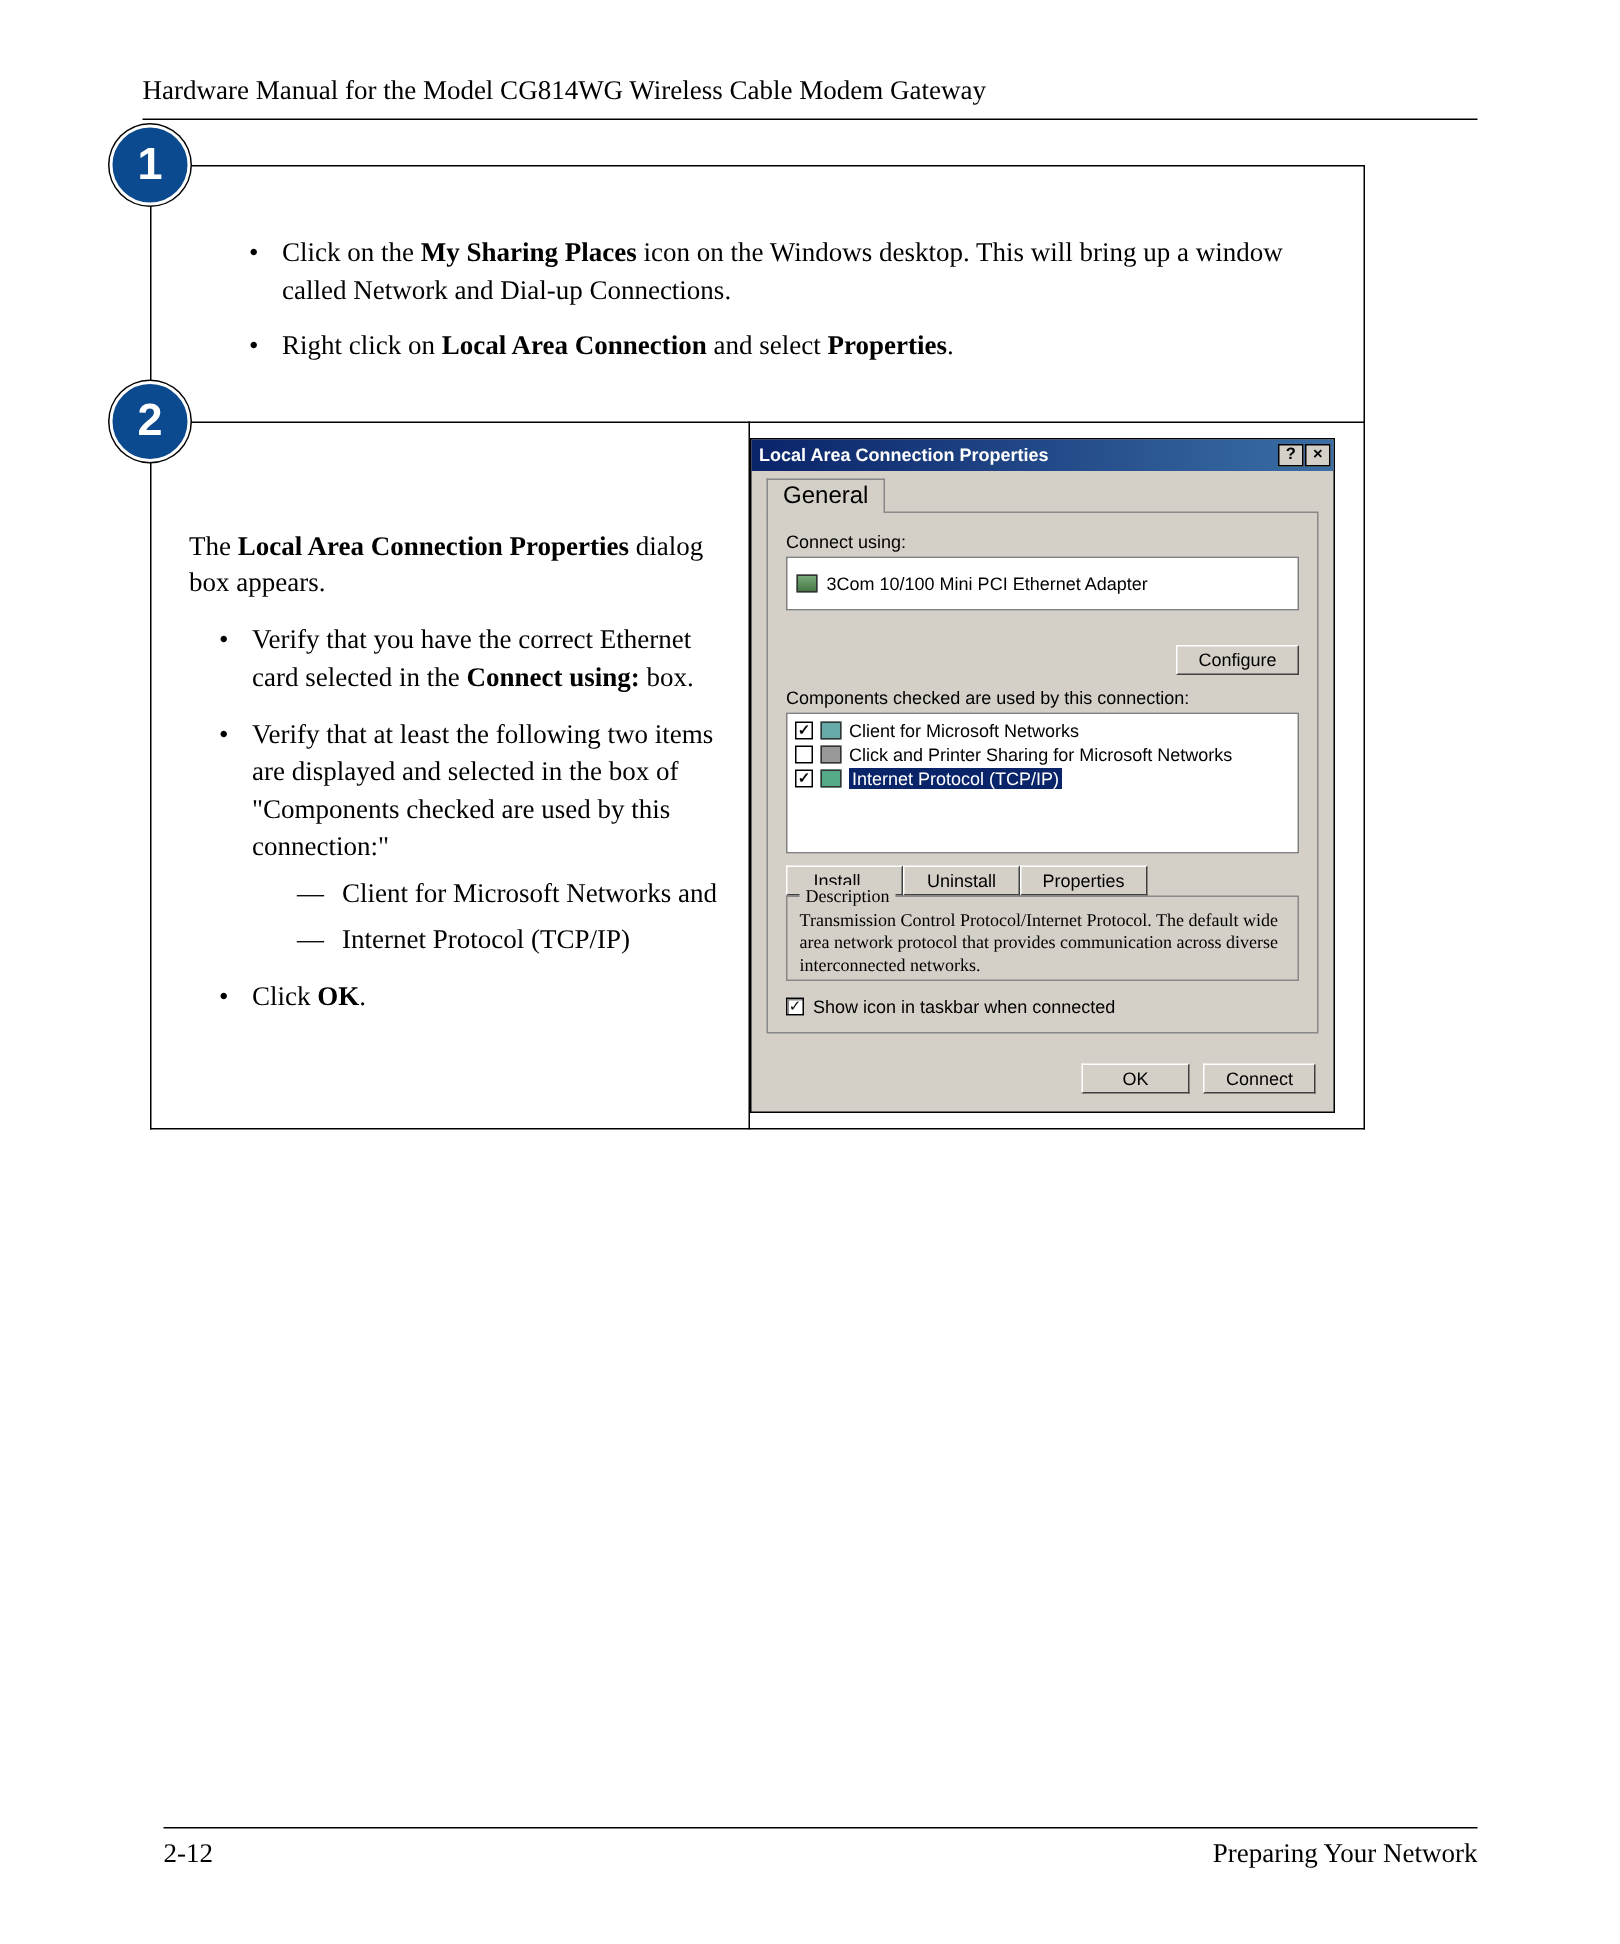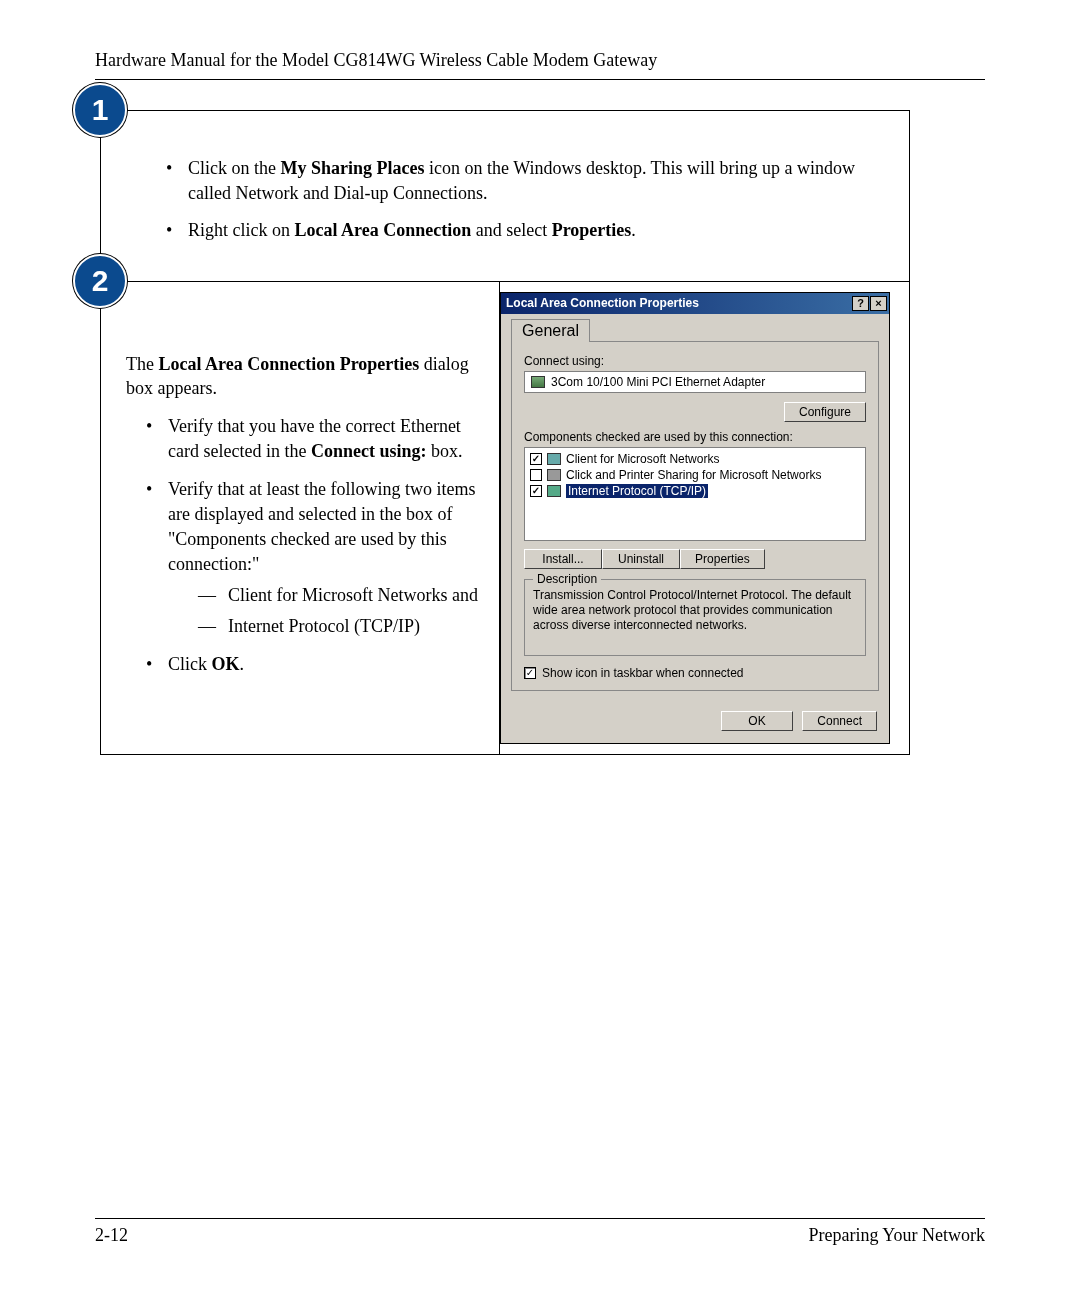--- a/index.html
+++ b/index.html
@@ -94,67 +94,68 @@
     border: 1px solid #888;
     background: #d4d0c8;
     padding: 12px 12px 10px 12px;
   }
   .label { font-size: 12px; margin-bottom: 3px; }
   .adapter-box {
     background: #fff;
     border: 1px solid #808080;
     padding: 3px 6px;
     display: flex; align-items: center; gap: 6px;
-    height: 22px;
+    height: 36px;
   }
   .nic-icon { width:14px; height:12px; background: linear-gradient(#7a7,#474); border:1px solid #333; }
   .btn {
     background: #d4d0c8;
     border: 1px solid #404040;
     border-top-color: #fff; border-left-color: #fff;
     padding: 2px 14px;
     font-family: Tahoma, Arial, sans-serif;
     font-size: 12px;
     min-width: 72px;
     text-align: center;
     display: inline-block;
   }
-  .right { text-align: right; margin-top: 9px; text-decoration: underline; }
+  .right { text-align: right; margin-top: 23px; text-decoration: underline; }
   .components-list {
     background: #fff;
     border: 1px solid #808080;
     height: 94px;
     padding: 3px;
   }
   .comp-item { display: flex; align-items: center; gap: 5px; padding: 1px 2px; font-size: 12px; }
   .cb { width: 12px; height: 12px; border: 1px solid #000; display:inline-flex; align-items:center; justify-content:center; font-size:10px; font-weight:bold; background:#fff; }
   .pc-icon { width:14px; height:12px; background:#6aa; border:1px solid #333; }
   .fp-icon { width:14px; height:12px; background:#999; border:1px solid #333; }
   .tcp-icon { width:14px; height:12px; background:#5a8; border:1px solid #333; }
   .selected { background: #0a246a; color:#fff; padding: 0 2px; }
   .btn-row { display:flex; justify-content: flex-start; margin-top: 8px; }
   .btn-row .btn { min-width: 78px; }
   .groupbox {
     border: 1px solid #888;
-    margin-top: 10px; padding: 8px 8px 22px 8px;
+    margin-top: 0; padding: 8px 8px 2px 8px;
     position: relative;
+    font-family: Liberation Serif, serif;
   }
   .groupbox .glegend {
     position: absolute; top: -8px; left: 8px;
     background: #d4d0c8; padding: 0 4px; font-size: 12px;
   }
   .desc { font-size: 12px; line-height: 1.25; }
   .showicon { margin-top: 10px; font-size: 12px; display:flex; align-items:center; gap:6px; }
   .taskcb { width:12px; height:12px; border:1px solid #000; background:#fff; display:flex; align-items:center; justify-content:center; font-size:10px; box-shadow: inset 1px 1px 0 #888; }
   .dialog-footer { text-align: right; padding: 10px 12px 12px 12px; }
   .dialog-footer .btn { min-width: 72px; margin-left: 6px; }
 
   .footer {
     position: absolute;
-    bottom: 50px; left: 95px; right: 95px;
+    bottom: 50px; left: 109px; right: 95px;
   }
   .footer .hr { margin-bottom: 6px; }
   .footer-row { display:flex; justify-content: space-between; font-size: 18px; }
 </style>
 </head>
 <body>
 
 <div class="header">Hardware Manual for the Model CG814WG Wireless Cable Modem Gateway</div>
 <div class="hr"></div>
 

